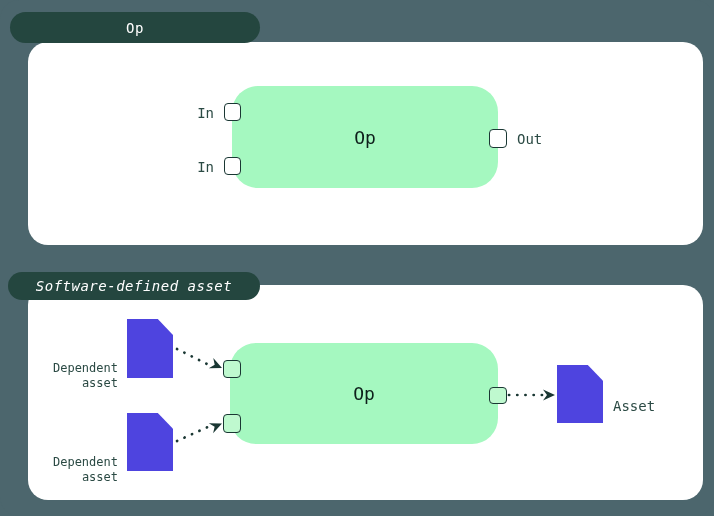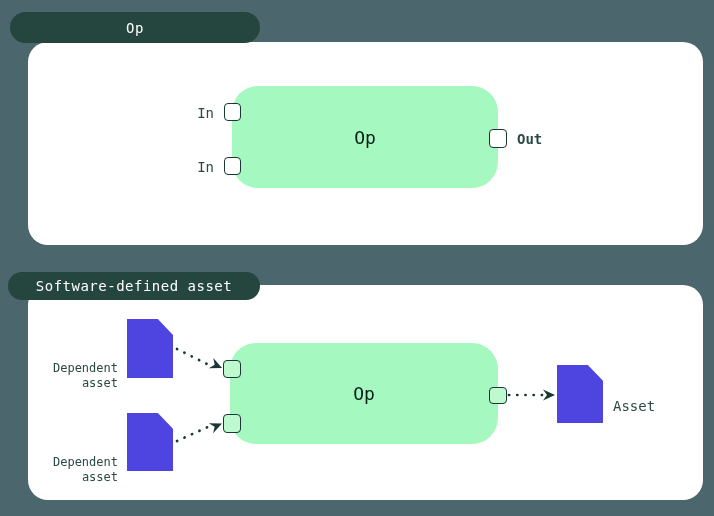--- a/index.html
+++ b/index.html
@@ -42,25 +42,25 @@
     <span>Op</span>
   </div>
 
   <div class="plabel r" style="left:158px;top:105px;width:56px;">In</div>
   <div class="port top" style="left:224px;top:103px;width:17px;height:18px;"></div>
 
   <div class="plabel r" style="left:158px;top:159px;width:56px;">In</div>
   <div class="port top" style="left:224px;top:157px;width:17px;height:18px;"></div>
 
   <div class="port top" style="left:489px;top:129px;width:18px;height:19px;"></div>
-  <div class="plabel" style="left:517px;top:131px;font-weight:bold;">Out</div>
+  <div class="plabel" style="left:517px;top:131px;">Out</div>
 
   <div class="card" style="left:28px;top:285px;width:675px;height:215px;"></div>
 
-  <div class="tab" style="left:8px;top:272px;width:252px;height:28px;">
+  <div class="tab" style="left:8px;top:272px;width:252px;height:28px;font-style:italic;">
     <span>Software-defined asset</span>
   </div>
 
   <div class="dep-label" style="left:28px;top:333px;width:90px;">Dependent asset</div>
   <div class="doc" style="left:127px;top:319px;width:46px;height:59px;"></div>
 
   <div class="dep-label" style="left:28px;top:427px;width:90px;">Dependent asset</div>
   <div class="doc" style="left:127px;top:413px;width:46px;height:58px;"></div>
 
   <div class="node" style="left:230px;top:343px;width:268px;height:101px;">

